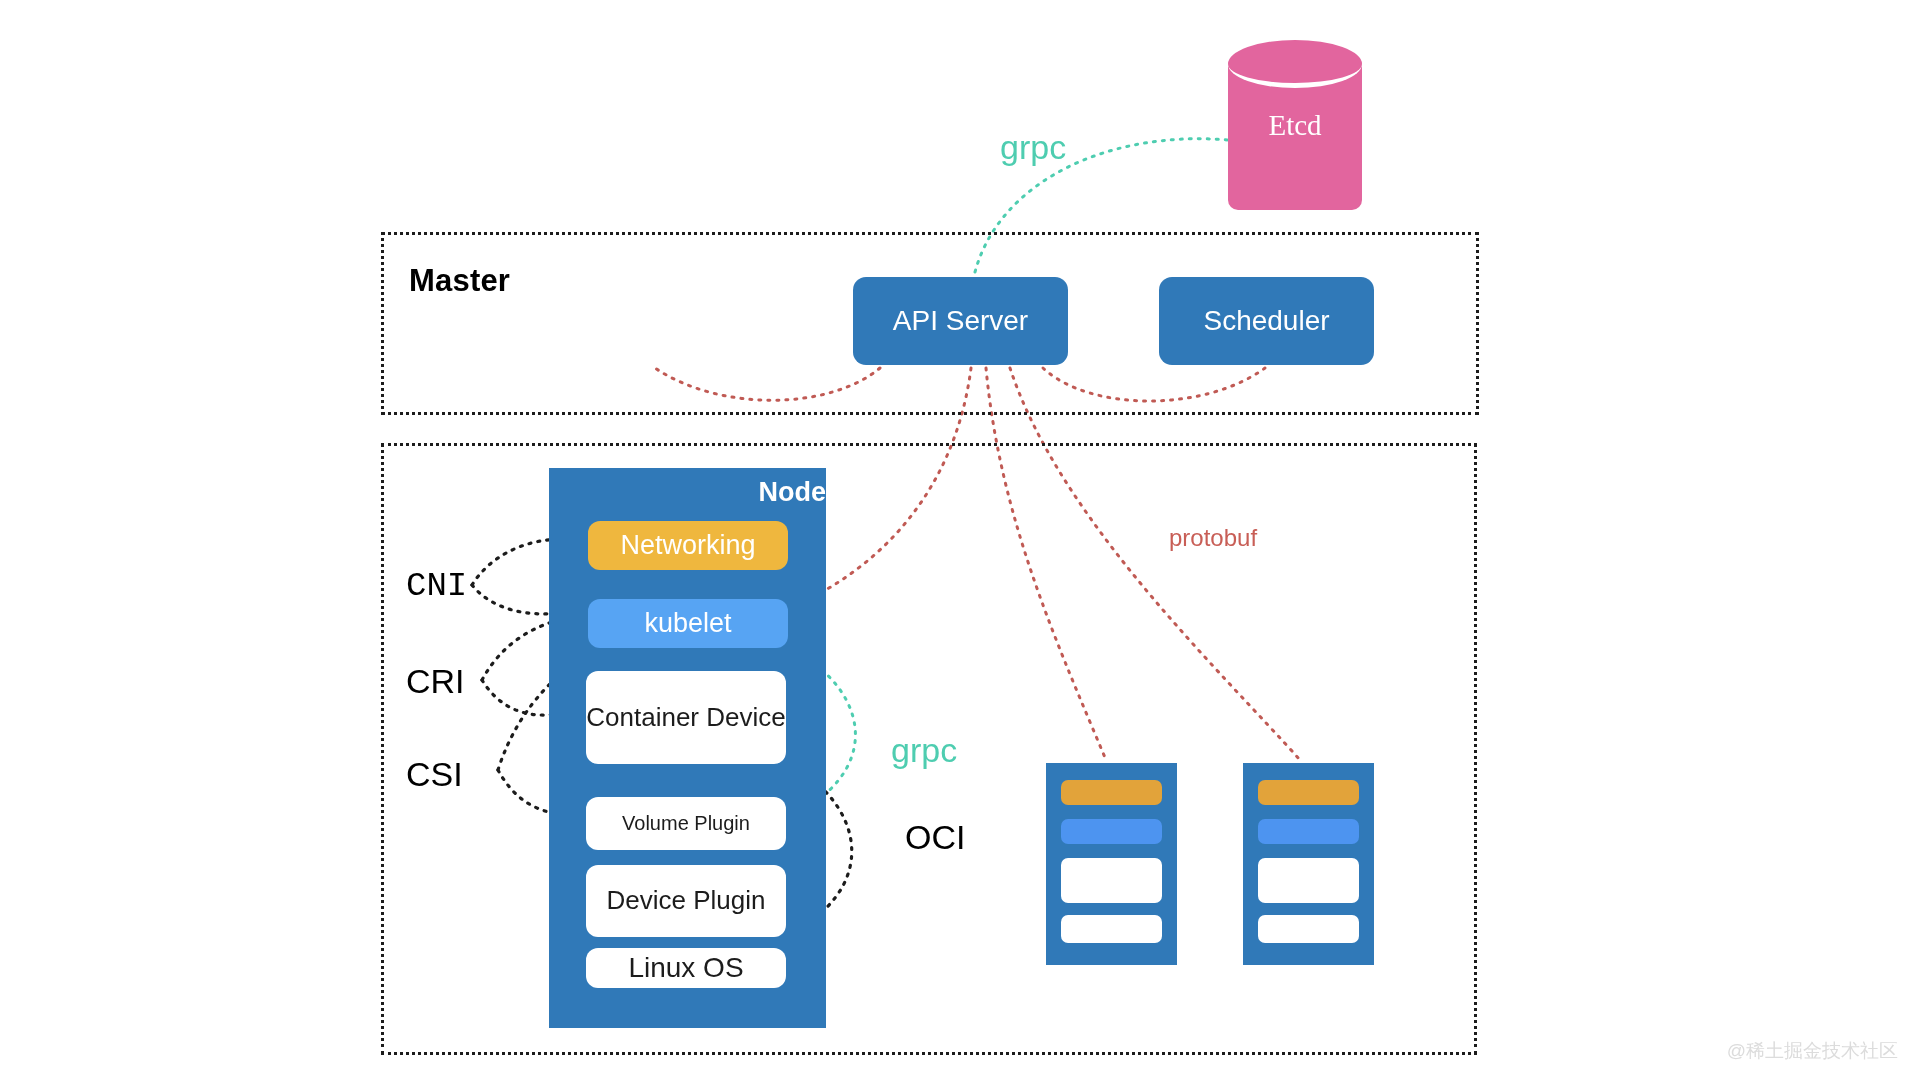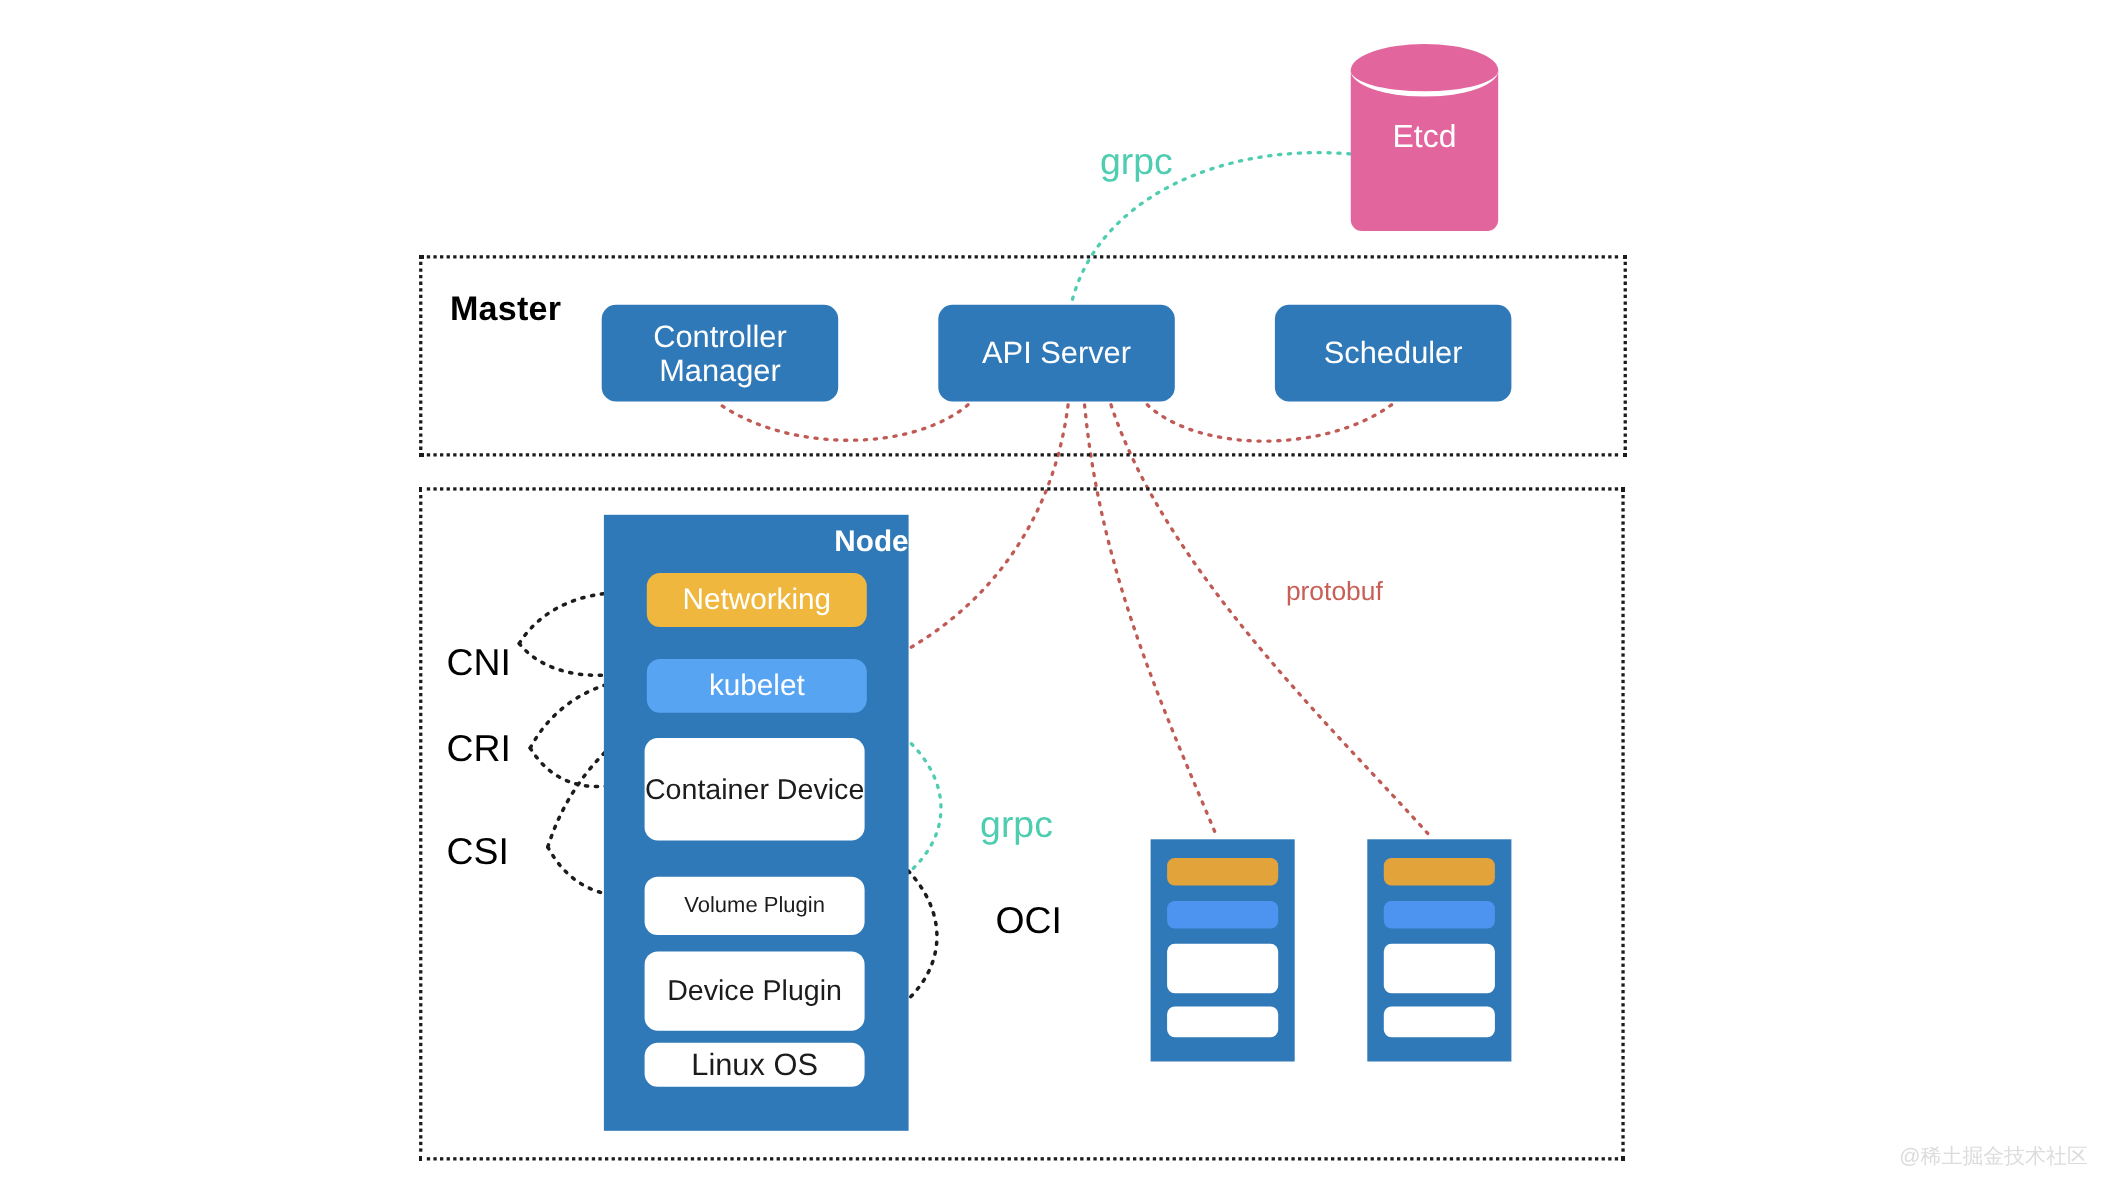--- a/index.html
+++ b/index.html
@@ -64,21 +64,21 @@
     box-sizing: border-box;
   }
   #ctrl-manager { left: 547px; top: 277px; width: 215px; height: 88px; }
   #api-server   { left: 853px; top: 277px; width: 215px; height: 88px; }
   #scheduler    { left: 1159px; top: 277px; width: 215px; height: 88px; }
 
   
   #etcd {
     position: absolute;
     left: 1228px; top: 40px;
-    width: 137px; height: 170px;
+    width: 137px; height: 170px; font-family: Liberation Serif, serif;
   }
   #etcd .cyl-body {
     position: absolute;
     left: 0; top: 24px;
     width: 134px; height: 146px;
     background: #E2659E;
     border-radius: 0 0 10px 10px;
   }
   #etcd .cyl-top {
     position: absolute;
@@ -152,21 +152,21 @@
     background: #ffffff; color: #1c1c1c; font-size: 28px;
   }
 
   
   .iface-label {
     position: absolute;
     color: #000000;
     font-size: 34px;
     white-space: nowrap;
   }
-  #iface-cni { left: 406px; top: 584px; }
+  #iface-cni { left: 406px; top: 567px; font-family: Liberation Mono, monospace; }
   #iface-cri { left: 406px; top: 662px; }
   #iface-csi { left: 406px; top: 755px; }
 
   
   .proto-label {
     position: absolute;
     white-space: nowrap;
   }
   #label-grpc-top {
     left: 1000px; top: 128px;
@@ -250,21 +250,20 @@
 
   <div id="etcd">
     <div class="cyl-body"></div>
     <div class="cyl-top"></div>
     <div class="cyl-label">Etcd</div>
   </div>
 
   <div id="master-frame" class="section-frame"></div>
   <div id="master-title" class="section-title">Master</div>
 
-  <div id="ctrl-manager" class="ctl-box">Controller Manager</div>
   <div id="api-server" class="ctl-box">API Server</div>
   <div id="scheduler" class="ctl-box">Scheduler</div>
 
   <div id="node-frame" class="section-frame"></div>
   <div id="node-column"></div>
   <div id="node-title">Node</div>
 
   <div id="pill-networking" class="node-pill">Networking</div>
   <div id="pill-kubelet" class="node-pill">kubelet</div>
   <div id="pill-runtime" class="node-pill">Container Device</div>

